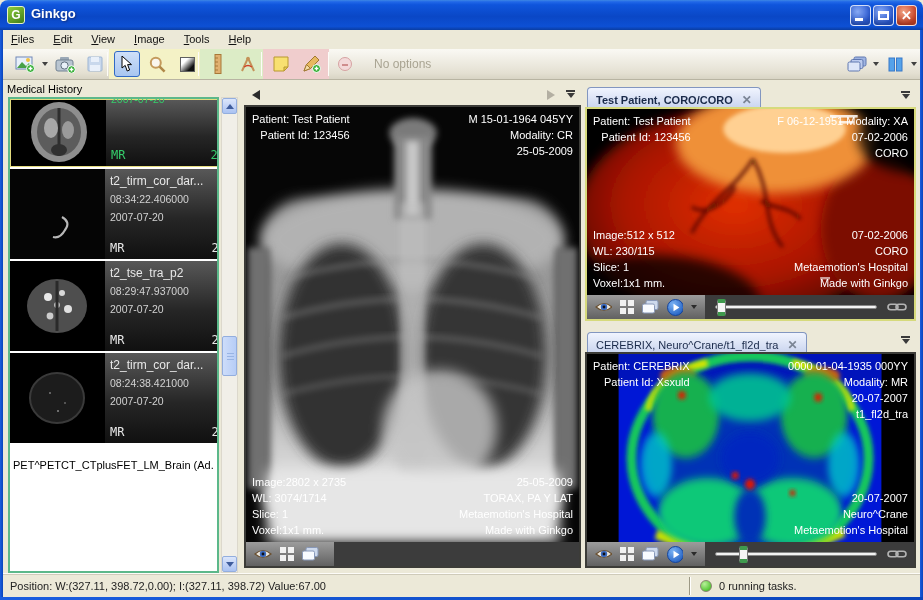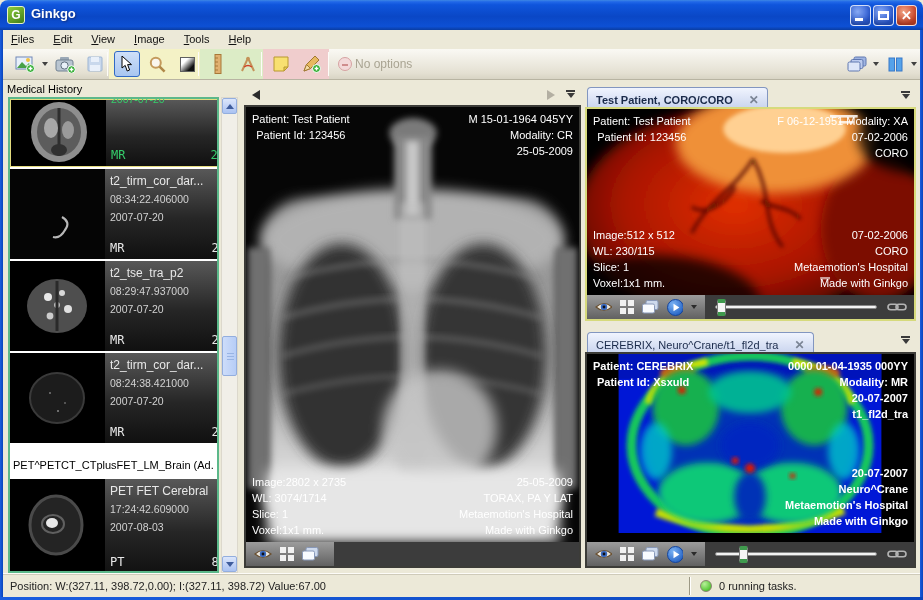--- a/index.html
+++ b/index.html
@@ -72,37 +72,37 @@
   .dropline b{width:0;height:0;border-left:4px solid transparent;border-right:4px solid transparent;border-top:5px solid #3a3a3a;}
 
   .frame{background:#000;}
   .frame-center{left:244px;top:105px;width:337px;height:463px;border:2px solid #3c3c38;}
   .frame-coro{left:585px;top:107px;width:331px;height:214px;border:2px solid #d6da7c;}
   .frame-cere{left:585px;top:352px;width:331px;height:216px;border:2px solid #3c3c38;}
   .vp{position:absolute;left:0;top:0;right:0;overflow:hidden;background:#000;}
   .fit{position:absolute;left:0;top:0;width:100%;height:100%;}
 
   .ovl{position:absolute;color:#fff;font-size:11px;line-height:16px;z-index:5;}
-  .ovl.tl{left:6px;top:4px;text-align:center;}
+  .ovl.tl{left:6px;top:4px;text-align:right;}
   .ovl.tr{right:6px;top:4px;text-align:right;}
   .ovl.bl{left:6px;bottom:4px;text-align:left;}
   .ovl.br{right:6px;bottom:4px;text-align:right;}
 
   .vtoolbar{position:absolute;left:0;right:0;bottom:0;height:24px;background:#3c3c3c;z-index:6;}
   .vtools{position:absolute;left:0;top:0;height:24px;display:flex;align-items:center;gap:8px;padding:0 8px;
     background:linear-gradient(180deg,#9c9c9c,#616161);}
   .slider{position:absolute;top:10px;height:4px;background:#f2f2f2;border-radius:2px;border:1px solid #888;}
   .sl-thumb{position:absolute;top:-7px;width:9px;height:17px;background:#f6f6f6;border:1px solid #7a7a7a;border-radius:2px;
     border-top:4px solid #3f9a4d;border-bottom:4px solid #3f9a4d;}
   .linkico{position:absolute;right:7px;top:7px;}
 
   
   .tabbar{width:331px;height:21px;}
   .tab{position:absolute;left:2px;top:1px;height:24px;border:1px solid #8296c0;border-bottom:none;border-radius:4px 4px 0 0;
-    background:linear-gradient(180deg,#f0f4fe,#c4d0ec);display:flex;align-items:center;gap:16px;padding:9px 8px;color:#1a2a4a;}
+    background:linear-gradient(180deg,#f0f4fe,#c4d0ec);display:flex;align-items:center;gap:9px;padding:9px 8px;color:#1a2a4a;}
   .tab .x{color:#7a8494;font-size:12px;font-weight:bold;line-height:12px;}
 
   
   .statusbar{left:3px;top:573px;width:917px;height:24px;background:#ece9d8;border-top:1px solid #fdfcf8;
     box-shadow:inset 0 1px 0 #cfcbba;}
   .st-sep{position:absolute;left:686px;top:3px;width:2px;height:18px;border-left:1px solid #9c9884;border-right:1px solid #fff;}
   .st-dot{position:absolute;left:697px;top:6px;width:12px;height:12px;border-radius:50%;
     background:radial-gradient(circle at 35% 30%,#b8f09a,#58c838 70%,#3a9a22);border:1px solid #8a8670;}
 
   
@@ -215,21 +215,21 @@
       <div class="tbtn">
         <svg width="19" height="18">
           <polygon points="2,16 4.5,9.5 13,1 17,5 8.5,13.5" fill="#e8b860" stroke="#a07830"></polygon>
           <polygon points="2,16 4.5,9.5 8.5,13.5" fill="#f4dca8" stroke="#a07830"></polygon>
           <circle cx="14.5" cy="13.5" r="4" fill="#38b038" stroke="#fff"></circle>
           <path d="M12.6,13.5 h3.8 M14.5,11.6 v3.8" stroke="#fff" stroke-width="1.3"></path>
         </svg>
       </div>
     </div>
     <div class="sep-v" style="left:325px;"></div>
-    <div class="tgroup" style="left:330px;gap:3px;">
+    <div class="tgroup" style="left:330px;gap:22px;">
       <span class="no-opt-circle"></span>
       <span class="no-opt-label">No options</span>
     </div>
     <div class="tgroup" style="left:836px;gap:3px;">
       <div class="tbtn">
         <svg width="20" height="17">
           <rect x="7" y="1" width="12" height="9" rx="1.5" fill="#9fb4e2" stroke="#6078b0"></rect>
           <rect x="4" y="3.5" width="12" height="9" rx="1.5" fill="#bccbee" stroke="#6078b0"></rect>
           <rect x="1" y="6" width="12" height="9" rx="1.5" fill="#dde6f8" stroke="#6078b0"></rect>
         </svg>
@@ -320,37 +320,20 @@
         <span class="s-title">t2_tirm_cor_dar...</span>
         <span class="s-time">08:24:38.421000</span>
         <span class="s-date">2007-07-20</span>
         <span class="s-mod">MR</span>
         <span class="s-count">28</span>
       </div>
     </div>
 
     <div class="group-hdr" style="top:356px;">PET^PETCT_CTplusFET_LM_Brain (Ad...</div>
 
-    <div class="series-item" style="top:380px;height:96px;">
-      <div class="thumb">
-        <svg width="95" height="96">
-            <rect width="95" height="96" fill="#000"></rect>
-          <ellipse cx="46" cy="46" rx="26" ry="29" fill="#242424" stroke="#4a4a4a" stroke-width="3"></ellipse>
-          <ellipse cx="42" cy="44" rx="6" ry="5" fill="#e8e8e8"></ellipse>
-          <ellipse cx="43" cy="45" rx="11" ry="9" fill="none" stroke="#606060" stroke-width="2"></ellipse>
-        </svg>
-      </div>
-      <div class="txt">
-        <span class="s-title">PET FET Cerebral</span>
-        <span class="s-time">17:24:42.609000</span>
-        <span class="s-date">2007-08-03</span>
-        <span class="s-mod" style="bottom:auto;top:76px;">PT</span>
-        <span class="s-count" style="bottom:auto;top:76px;">82</span>
-      </div>
-    </div>
   </div>
 
   <div class="ab sbar">
     <div class="sbtn" style="top:0;">
         <span class="tri-up"></span>
       </div>
     <div class="sthumb" style="top:238px;"></div>
     <div class="sbtn" style="bottom:0;">
         <span class="tri-dn"></span>
       </div>
@@ -548,21 +531,21 @@
       <span>CEREBRIX, Neuro^Crane/t1_fl2d_tra</span>
       <span class="x">✕</span>
     </div>
     <span class="ab dropline" style="right:6px;top:5px;">
         <i></i>
         <b></b>
       </span>
   </div>
 
   <div class="ab frame frame-cere">
-    <div class="vp" style="bottom:33px;font-weight:bold;">
+    <div class="vp" style="bottom:8px;">
       <svg class="fit" viewBox="0 0 331 188" preserveAspectRatio="none">
         <defs>
           <filter id="gb1" x="-30%" y="-30%" width="160%" height="160%">
               <feGaussianBlur stdDeviation="2"></feGaussianBlur>
             </filter>
           <filter id="gb2" x="-30%" y="-30%" width="160%" height="160%">
               <feGaussianBlur stdDeviation="4"></feGaussianBlur>
             </filter>
         </defs>
         <rect width="331" height="188" fill="#000"></rect>

